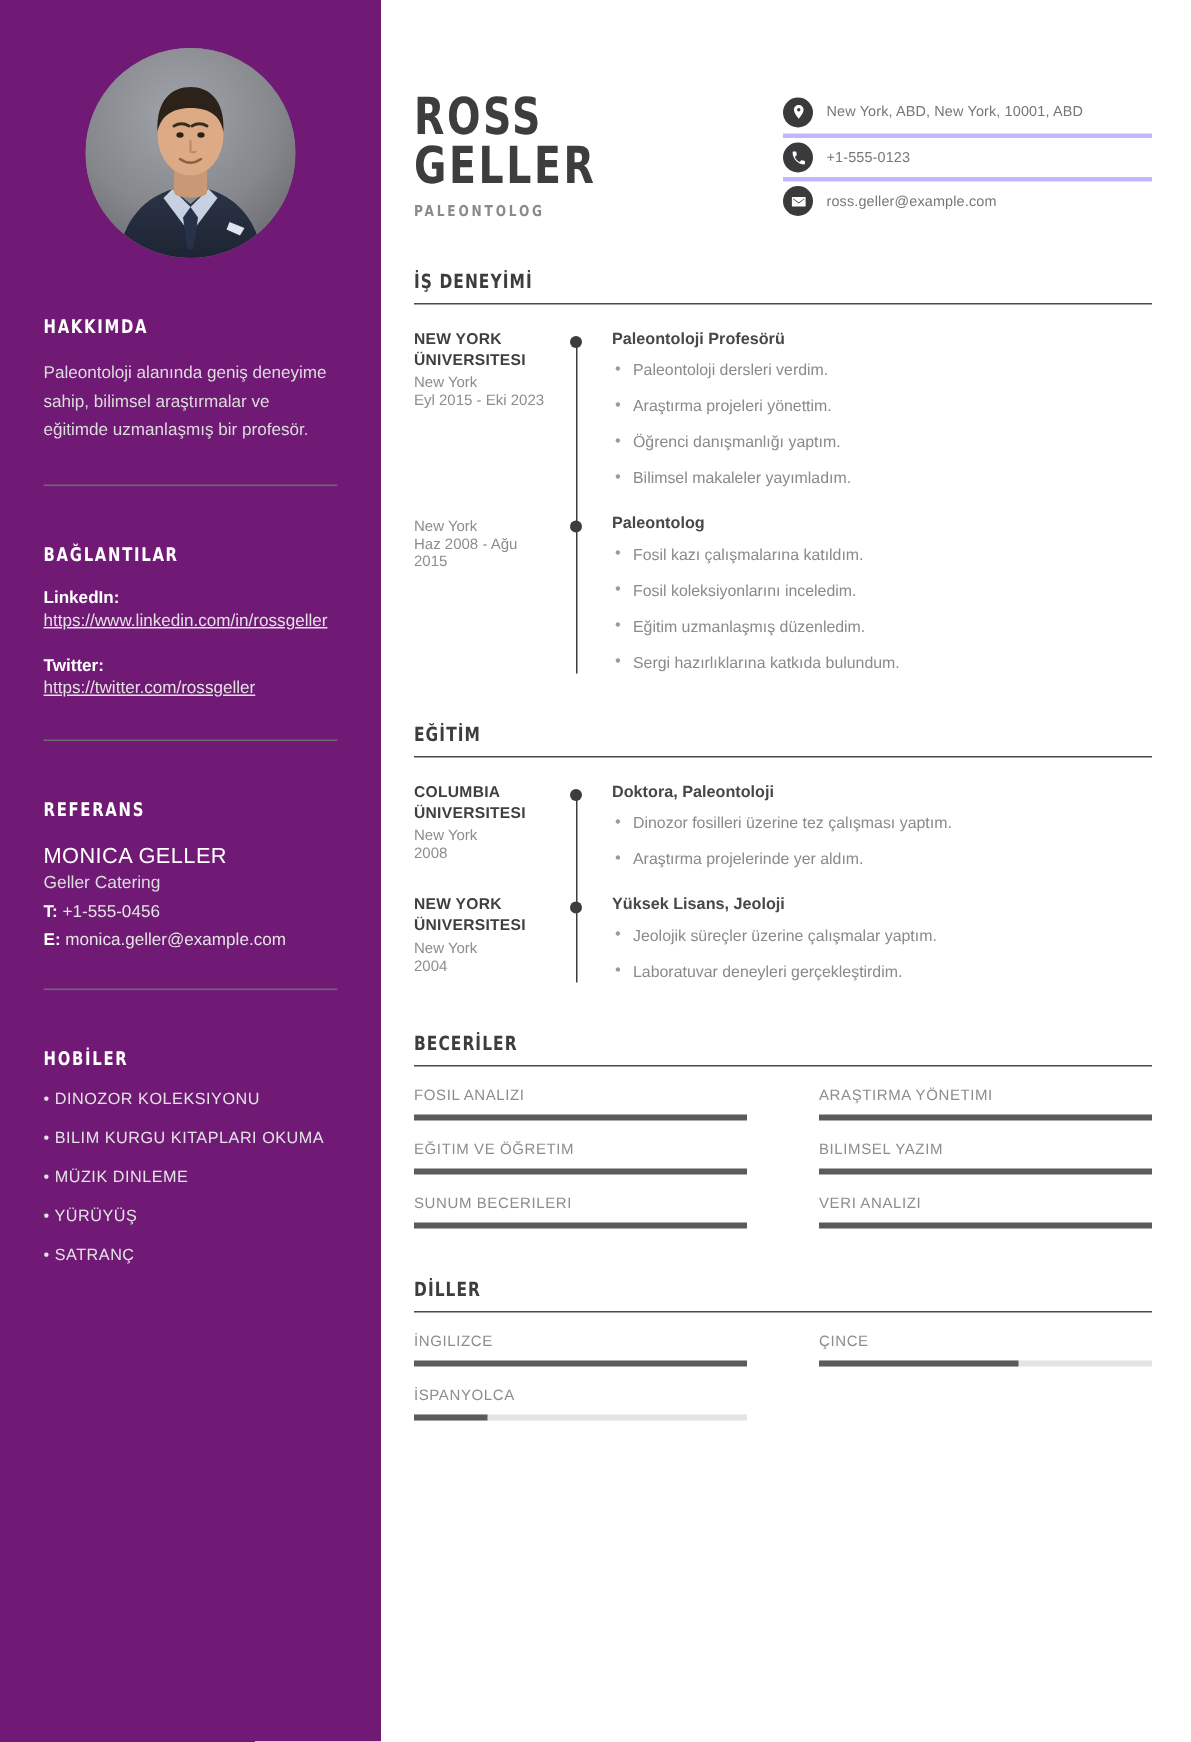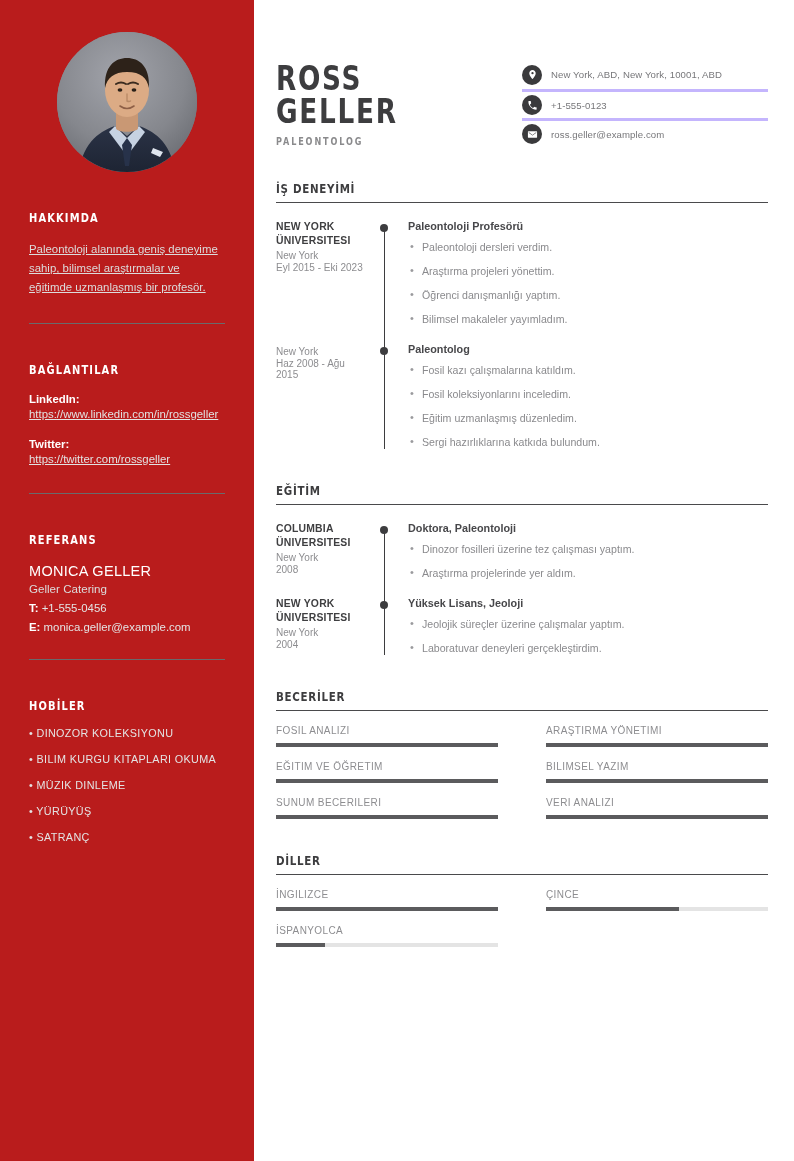--- a/index.html
+++ b/index.html
@@ -7,40 +7,40 @@
     width: 794px; height: 1161px;
     background: #ffffff;
     font-family: "Liberation Sans", sans-serif;
     -webkit-font-smoothing: antialiased;
   }
   .page { position: relative; width: 794px; height: 1161px; display: flex; overflow: hidden; }
 
   
   .sidebar {
     width: 254px; flex: 0 0 254px;
-    background: #b91c1c;
+    background: #701a75;
     color: #e8e8e8;
     padding: 0 29px;
   }
   .photo-wrap { padding-top: 32px; display: flex; justify-content: center; }
   .photo {
     width: 140px; height: 140px; border-radius: 50%;
     overflow: hidden; position: relative;
     background: radial-gradient(circle at 45% 35%, #9a9ca3 0%, #7e8086 55%, #6c6e74 100%);
   }
   .photo svg { position: absolute; inset: 0; width: 100%; height: 100%; display: block; }
 
   .side-h {
     font-family: "DejaVu Sans Condensed", "Liberation Sans Narrow", "Liberation Sans", sans-serif;
     font-weight: 700; font-size: 12.5px; letter-spacing: 1.3px;
     color: #ffffff; text-transform: uppercase;
     transform: scaleX(0.88); transform-origin: left center;
   }
   .side-block { margin-top: 38px; }
-  .about-text { margin-top: 15px; font-size: 11.4px; line-height: 19px; color: #dcdcdc; text-decoration: underline; }
+  .about-text { margin-top: 15px; font-size: 11.4px; line-height: 19px; color: #dcdcdc; }
   .hr { height: 1px; background: #6a6a6c; margin-top: 26px; }
 
   .link-label { font-size: 11.4px; font-weight: 700; color: #ffffff; margin-top: 16px; }
   .link-url {
     font-size: 11.4px; color: #e2e2e2; text-decoration: underline;
     display: block; word-break: break-all; line-height: 16px; margin-top: 1px;
   }
   .ref-name { font-size: 14.5px; color: #ffffff; letter-spacing: .3px; margin-top: 16px; }
   .ref-org { font-size: 11.6px; color: #dcdcdc; margin-top: 3px; }
   .ref-line { font-size: 11.4px; color: #e4e4e4; margin-top: 7px; }

